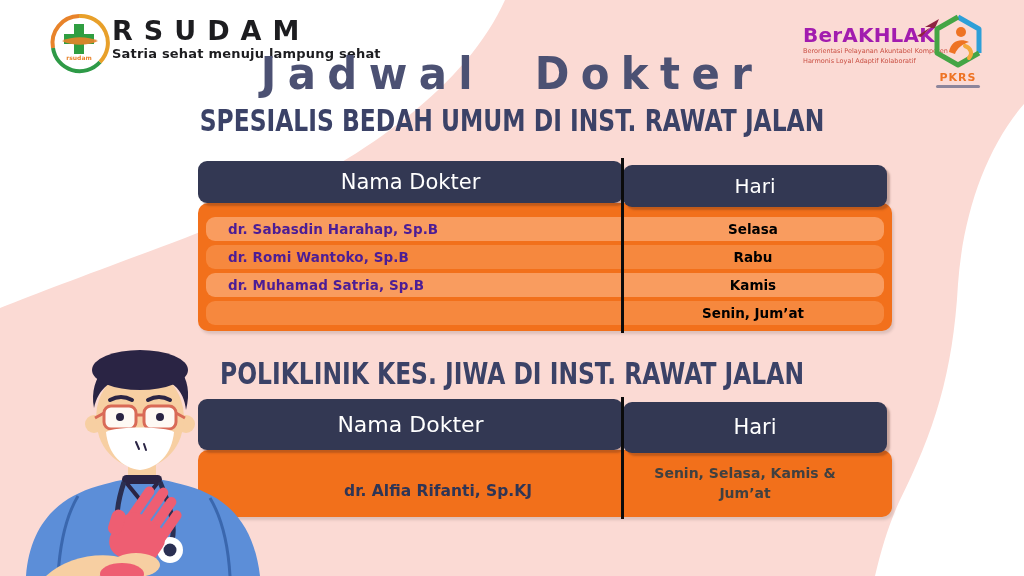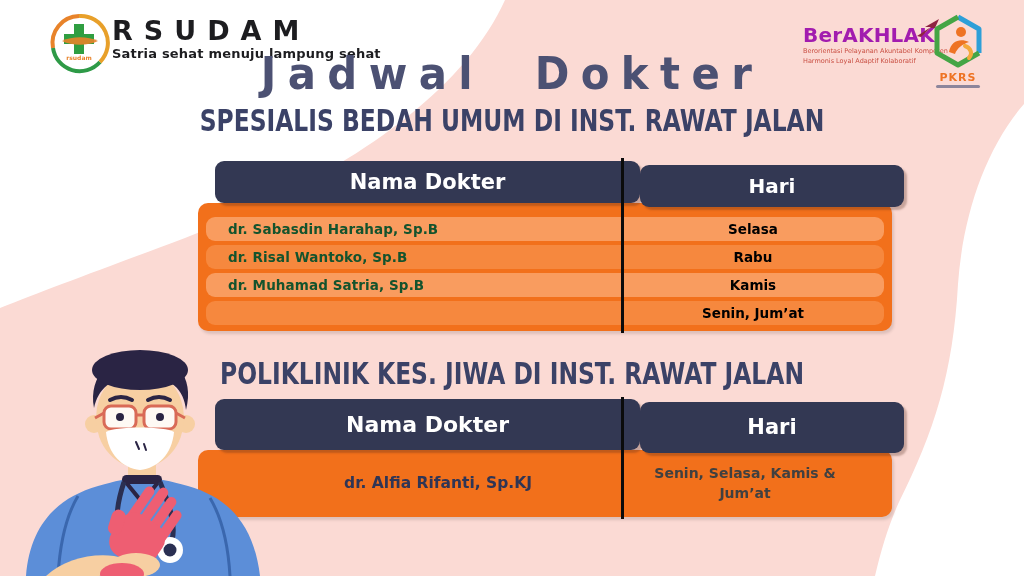--- a/index.html
+++ b/index.html
@@ -30,50 +30,49 @@
   .section-heading{
     position:absolute;left:0;right:0;z-index:2;text-align:center;
     color:#3B4267;font-size:30px;font-weight:bold;letter-spacing:0px;
     transform:scaleX(0.78);white-space:nowrap;
   }
   .heading-1{top:103px;}
   .heading-2{top:356px;}
   
   .thead{
     position:absolute;background:#333853;border-radius:9px;z-index:2;
-    color:#fff;font-weight:bold;text-align:center;
+    color:#fff;font-weight:normal;text-align:center;
     box-shadow:3px 3px 2px rgba(80,40,25,0.30);
-    margin-left:17px;
   }
   .t1-head-left {left:198px;top:161px;width:425px;height:42px;font-size:21px;line-height:42px;}
   .t1-head-right{left:623px;top:165px;width:264px;height:42px;font-size:20px;line-height:42px;}
   .t2-head-left {left:198px;top:399px;width:425px;height:51px;font-size:22px;line-height:51px;}
   .t2-head-right{left:623px;top:402px;width:264px;height:51px;font-size:21px;line-height:51px;}
   .tbody{
     position:absolute;background:#F2701B;border-radius:10px;z-index:1;
     box-shadow:2px 3px 3px rgba(0,0,0,0.12);
   }
   .t1-body{left:198px;top:203px;width:694px;height:128px;}
   .t2-body{left:198px;top:450px;width:694px;height:67px;}
   .row{
     position:absolute;left:8px;width:678px;height:24px;border-radius:9px;
   }
   .row:nth-of-type(odd){background:#F99C5F;}
   .row:nth-of-type(even){background:#F6883E;}
   .row-1{top:14px;} .row-2{top:42px;} .row-3{top:70px;} .row-4{top:98px;}
   .cell-name{
     position:absolute;left:22px;top:0;line-height:24px;
-    color:#14532d;font-weight:bold;font-size:13.5px;letter-spacing:0.1px;
+    color:#4c1d95;font-weight:bold;font-size:13.5px;letter-spacing:0.1px;
   }
   .cell-day{
     position:absolute;left:416px;width:262px;top:0;line-height:24px;text-align:center;
     color:#000000;font-weight:bold;font-size:13.5px;
   }
   .t2-name{
-    position:absolute;left:40px;top:0;width:400px;height:67px;line-height:67px;text-align:center;
+    position:absolute;left:40px;top:8px;width:400px;height:67px;line-height:67px;text-align:center;
     color:#2F3555;font-weight:bold;font-size:15.5px;
   }
   .t2-day{
     position:absolute;left:430px;top:13px;width:234px;text-align:center;
     color:#404040;font-weight:bold;font-size:14px;line-height:20px;
   }
   .divider{position:absolute;left:621px;width:3px;background:#0b0b0b;z-index:4;}
   .divider-1{top:158px;height:175px;}
   .divider-2{top:397px;height:122px;}
   
@@ -131,21 +130,21 @@
 
   <div>
     <div class="thead t1-head-left">Nama Dokter</div>
     <div class="thead t1-head-right">Hari</div>
     <div class="tbody t1-body">
       <div class="row row-1">
         <span class="cell-name">dr. Sabasdin Harahap, Sp.B</span>
         <span class="cell-day">Selasa</span>
       </div>
       <div class="row row-2">
-        <span class="cell-name">dr. Risal Wantoko, Sp.B</span>
+        <span class="cell-name">dr. Romi Wantoko, Sp.B</span>
         <span class="cell-day">Rabu</span>
       </div>
       <div class="row row-3">
         <span class="cell-name">dr. Muhamad Satria, Sp.B</span>
         <span class="cell-day">Kamis</span>
       </div>
       <div class="row row-4">
         <span class="cell-day">Senin, Jum’at</span>
       </div>
     </div>

